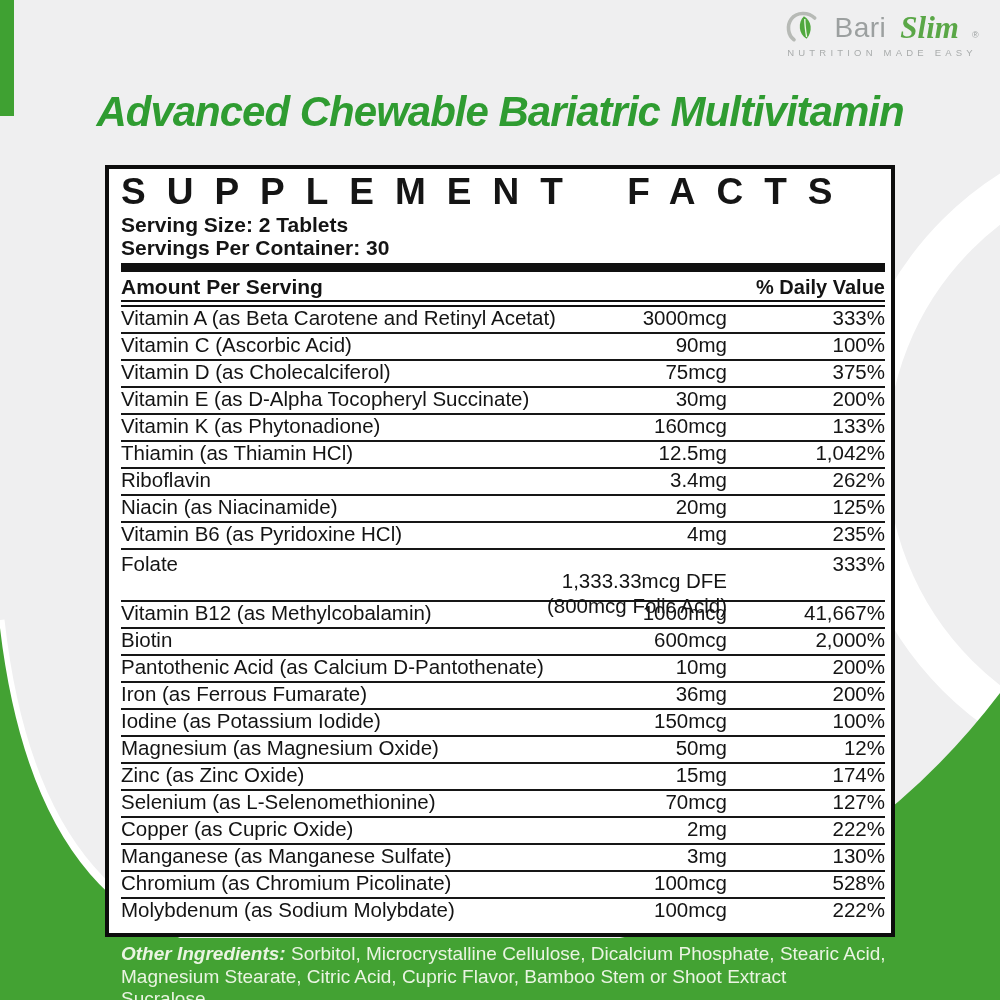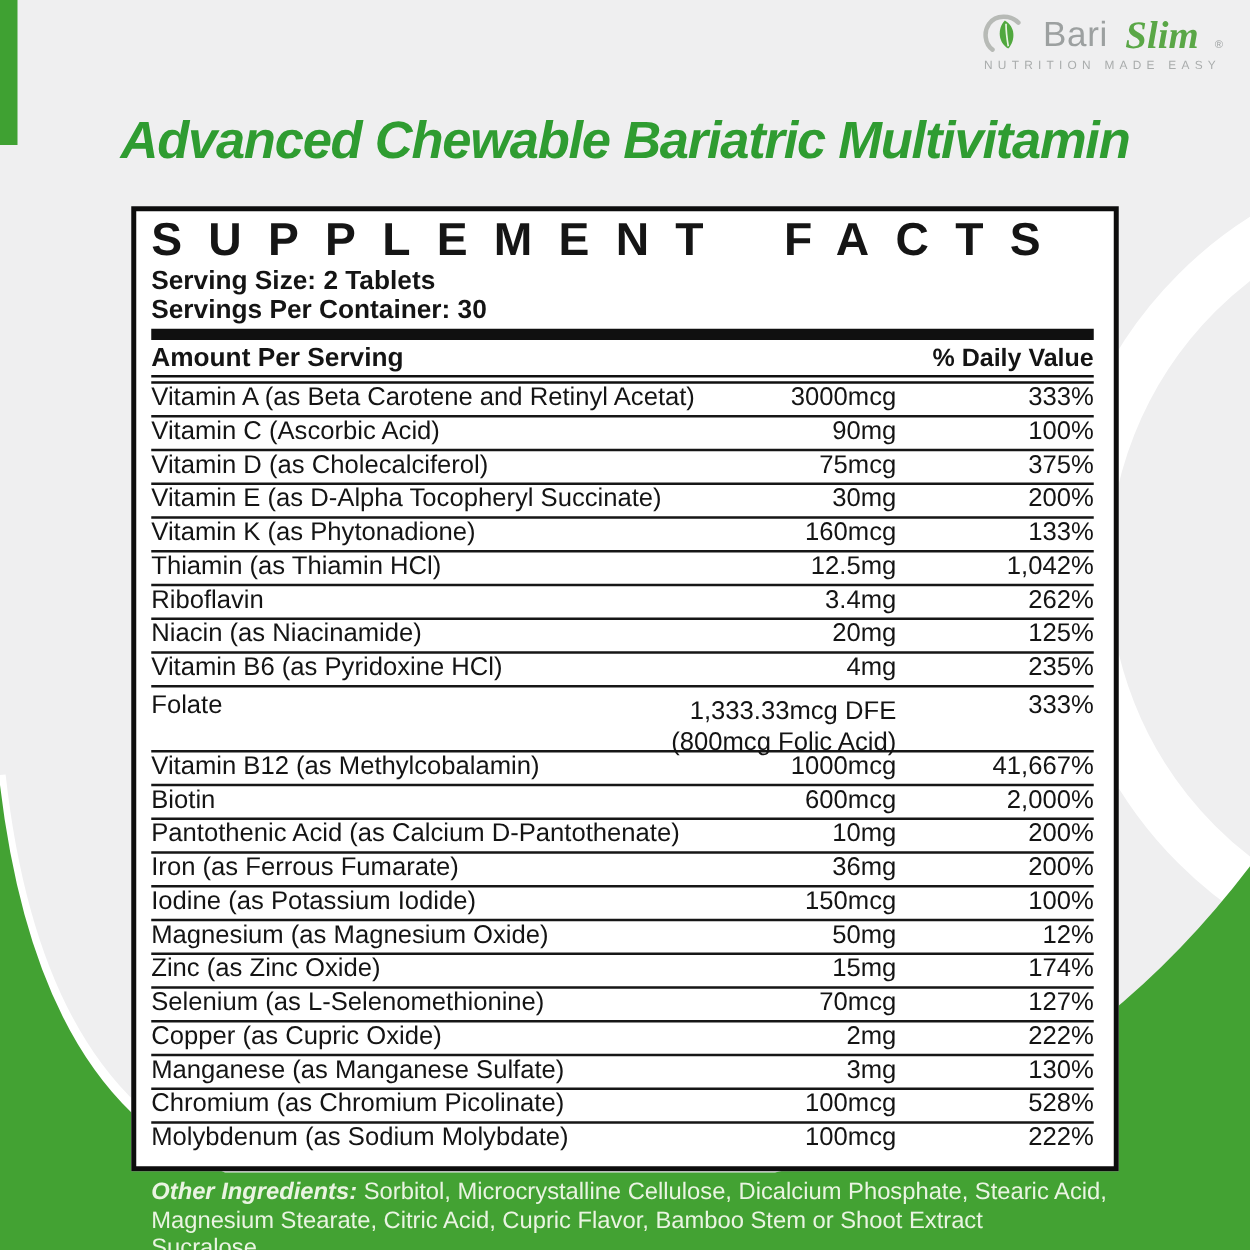--- a/index.html
+++ b/index.html
@@ -20,38 +20,38 @@
   .reg  { font-size:9px; color:#9ca0a0; align-self:flex-end; margin-bottom:6px; }
   .tagline { font-size:9.5px; letter-spacing:4.2px; color:#a9acac; margin-top:1px; font-weight:500; }
 
   
   .main-title { position:absolute; top:88px; left:0; width:100%; text-align:center;
                 font-size:42px; font-weight:bold; color:#2f9c31; letter-spacing:-1px; white-space:nowrap;font-style:italic; }
 
   
   .panel { position:absolute; left:105px; top:165px; width:790px; height:772px;
            background:#ffffff; border:4px solid #0d0d0d; box-sizing:border-box;
-           padding:2px 16px 0 12px; color:#141414; }
+           padding:2px 6px 0 12px; color:#141414; }
   .sf-title { font-weight:bold; font-size:37px; line-height:42px; letter-spacing:21px;
               word-spacing:12px; white-space:nowrap; color:#151515; }
   .serv { font-weight:bold; font-size:21px; line-height:23px; }
   .bar  { height:9px; background:#101010; margin-top:4px; }
   .cols { display:flex; justify-content:space-between; align-items:flex-end;
           border-bottom:7px double #101010; padding:3px 0 1px 0; }
   .col-l { font-weight:bold; font-size:21px; }
   .col-r { font-weight:bold; font-size:20px; }
 
   .nrow { position:relative; height:25px; border-bottom:2.4px solid #161616; }
   .nrow.tall { height:50px; }
   .nrow:last-child { border-bottom:none; }
   .nname { position:absolute; left:0; bottom:2px; font-size:20.5px; white-space:nowrap; }
   .namt  { position:absolute; right:158px; bottom:2px; font-size:20.5px; text-align:right; white-space:nowrap; line-height:25px; }
   .ndv   { position:absolute; right:0; bottom:2px; font-size:20.5px; text-align:left; white-space:nowrap; }
   .nrow.tall .nname, .nrow.tall .ndv { bottom:auto; top:2px; }
-  .nrow.tall .namt { bottom:auto; top:6px; }
+  .nrow.tall .namt { bottom:auto; top:18px; }
 
   
   .footer { position:absolute; left:121px; top:943px; width:800px;
             color:#eaf4e2; font-size:19px; line-height:22.5px; }
   .footer b { font-weight:bold;font-style:italic; }
 </style>
 </head>
 <body>
 
 <div class="stage">

